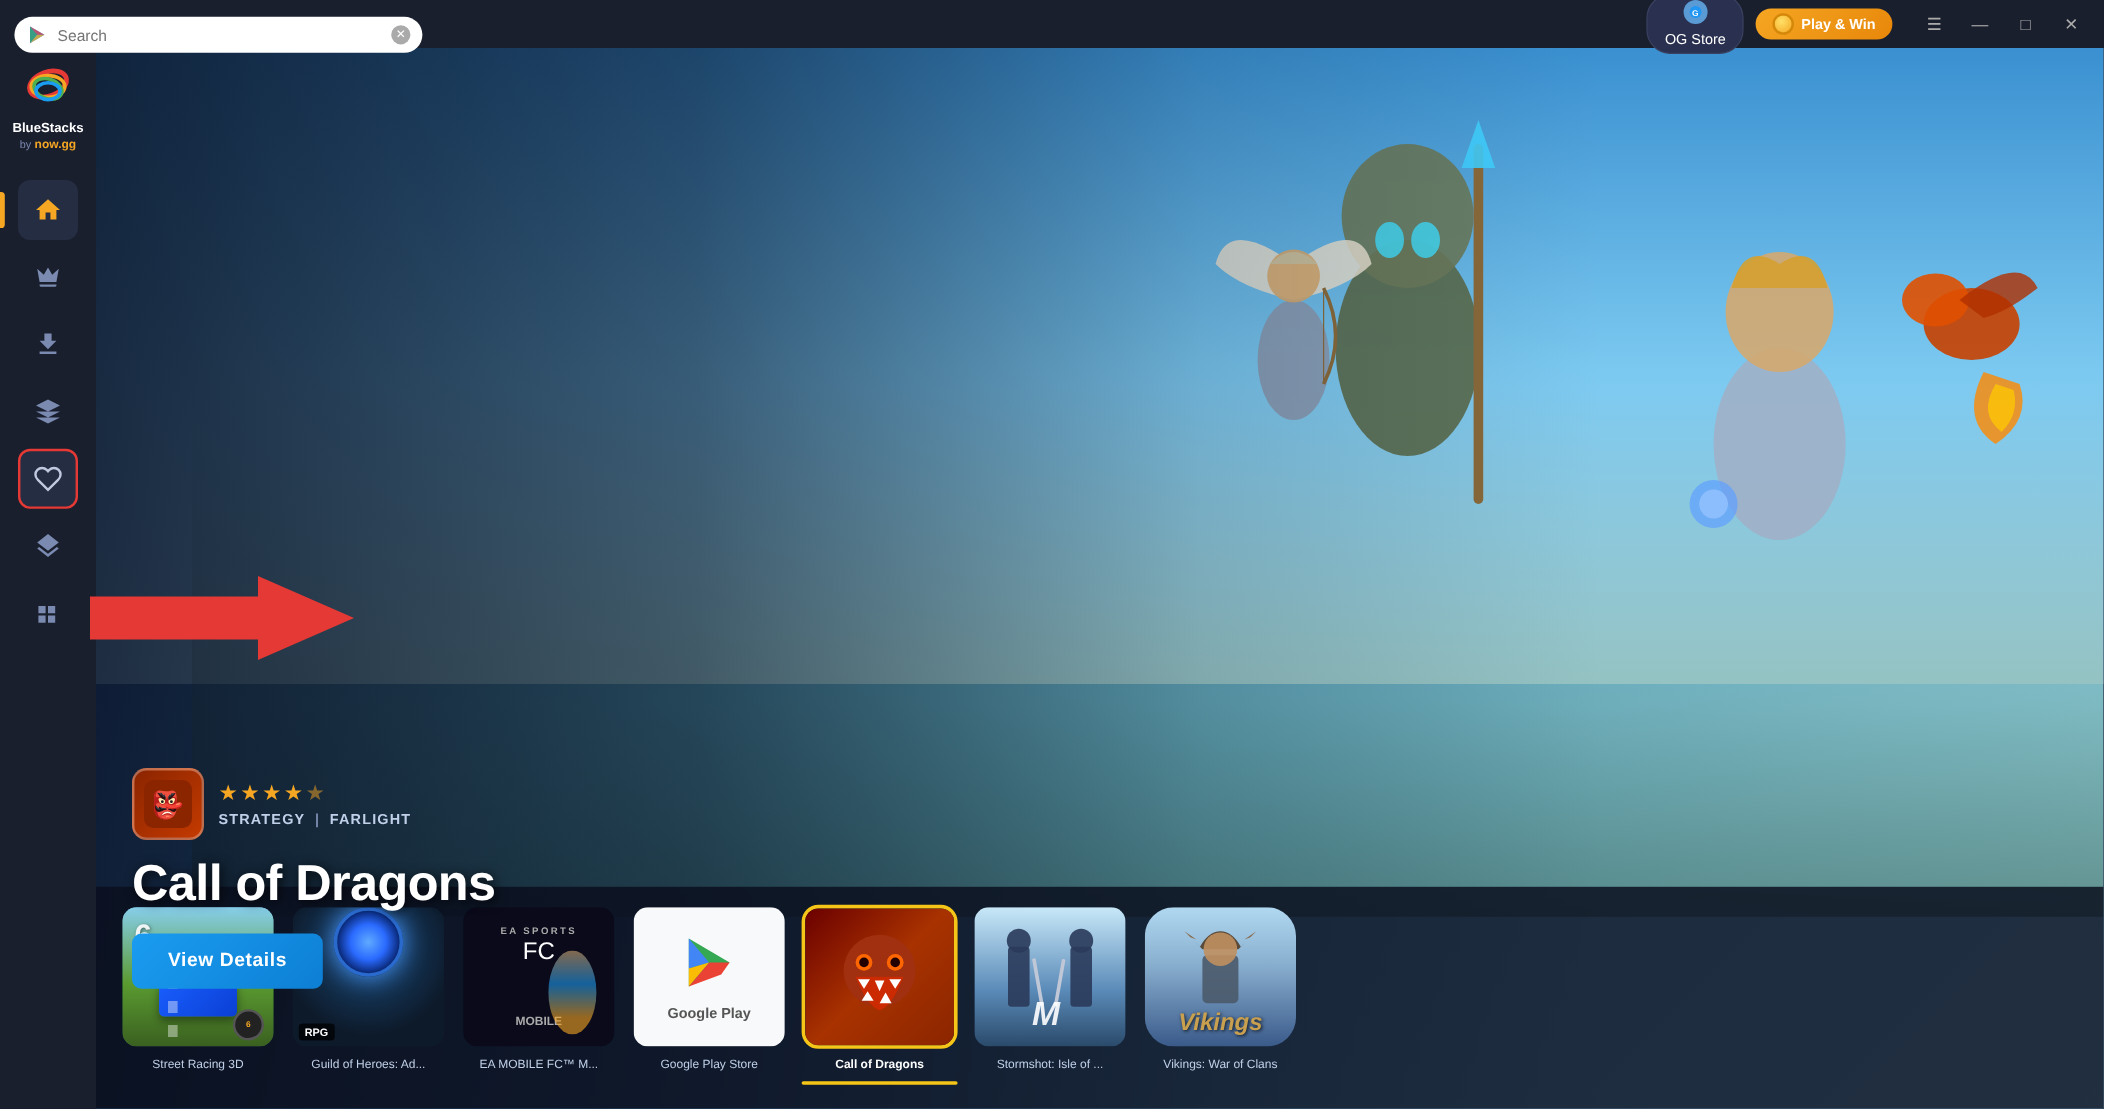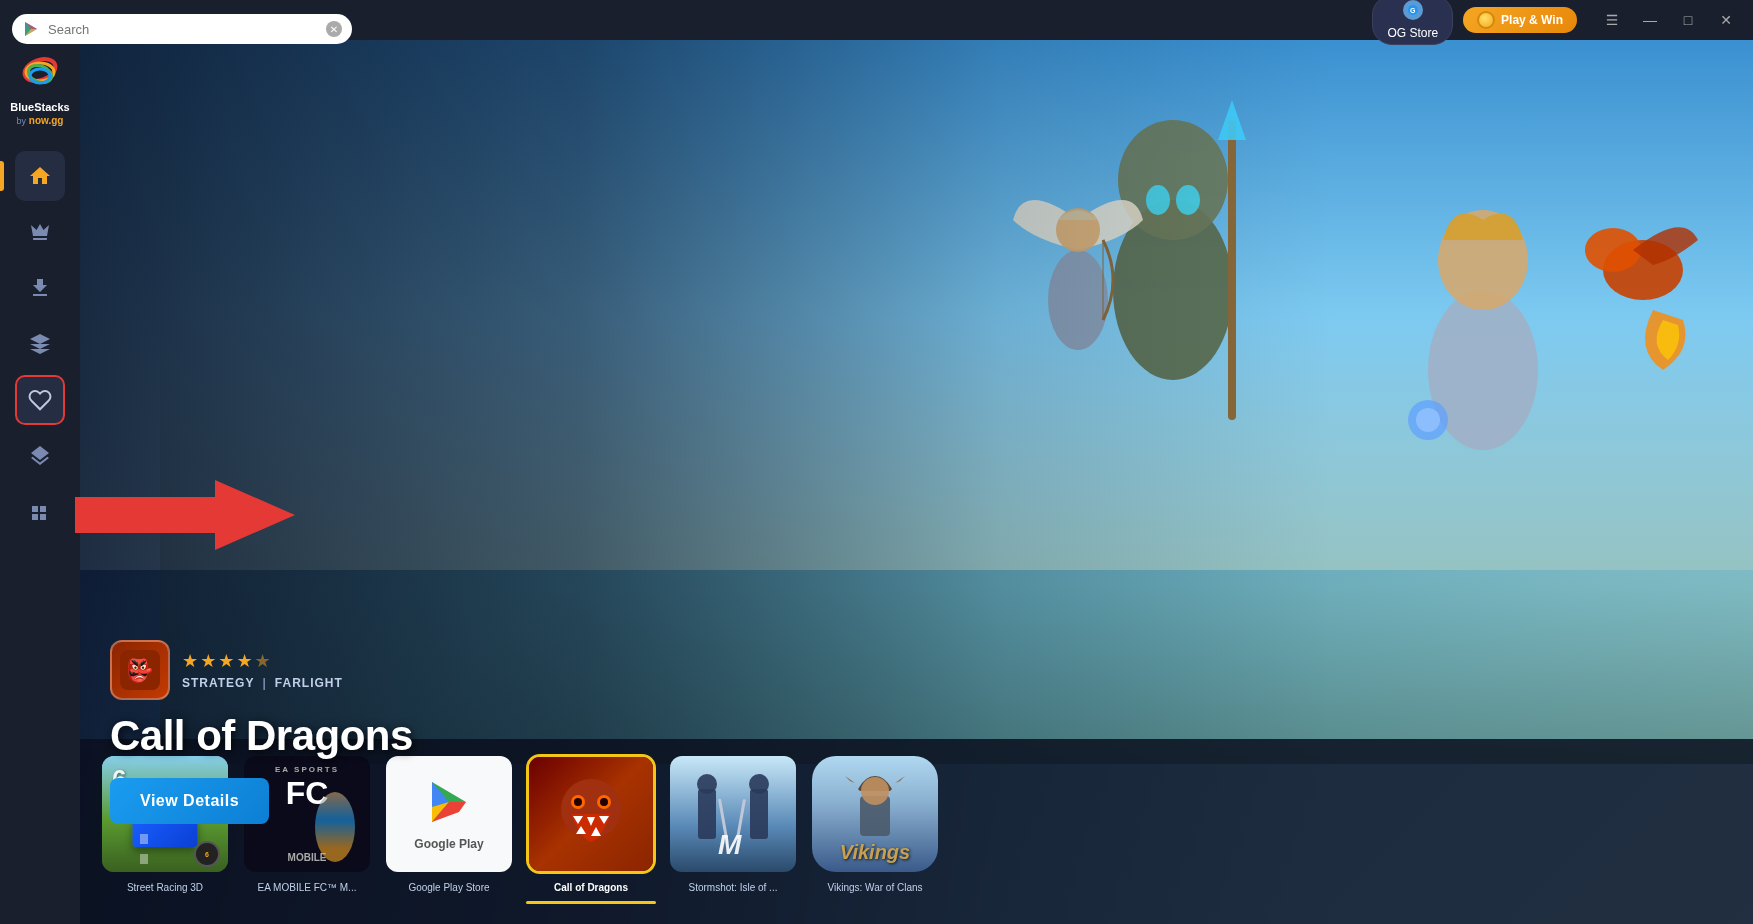--- a/index.html
+++ b/index.html
@@ -682,26 +682,35 @@
               <div style="position:absolute;bottom:25px;left:50%;transform:translateX(-50%);width:65px;height:32px;background:linear-gradient(135deg,#1a5fff,#0a3fd4);border-radius:8px 8px 4px 4px;box-shadow:0 4px 8px rgba(0,0,0,0.4);"></div>
               <div style="position:absolute;bottom:5px;right:8px;width:26px;height:26px;background:#222;border-radius:50%;border:2px solid #555;display:flex;align-items:center;justify-content:center;font-size:7px;color:#f5a623;font-weight:700;">6</div>
 
               <div style="position:absolute;bottom:0;left:30%;width:8px;height:50%;background:repeating-linear-gradient(white 0,white 10px,transparent 10px,transparent 20px);opacity:0.4;"></div>
             </div>
           </div>
         </div>
         <span class="game-card-label">Street Racing 3D</span>
       </div>
 
+      <div class="game-card">
+        <div class="game-card-img">
+          <div class="guild-card game-card-bg" style="position:relative;background:radial-gradient(circle at 50% 30%,#1a4a7a 0%,#0d1a2a 70%);">
+            <div class="guild-eye" style="position:absolute;top:25%;left:50%;transform:translate(-50%,-50%);width:58px;height:58px;background:radial-gradient(circle,#60aaff 0%,#2a6aff 40%,#0a2a7a 70%);border-radius:50%;border:3px solid #2a6acc;box-shadow:0 0 20px #4a9aff;"></div>
+            <div class="rpg-badge">RPG</div>
+          </div>
+        </div>
+        <span class="game-card-label">Guild of Heroes: Ad...</span>
+      </div>
 
       <div class="game-card">
         <div class="game-card-img">
           <div class="ea-logo game-card-bg" style="background:#0a0a1a;flex-direction:column;gap:3px;">
             <span style="font-size:8px;color:#aaa;font-weight:700;letter-spacing:2px;">EA SPORTS</span>
-            <span style="font-size:32px;font-weight:700;color:#fff;line-height:1;">FC</span>
+            <span style="font-size:20px;font-weight:400;color:#fff;line-height:1;">FC</span>
             <span style="font-size:10px;color:#aaa;font-weight:600;margin-top:40px;">MOBILE</span>
 
             <div style="position:absolute;right:10px;bottom:10px;width:50px;height:70px;background:linear-gradient(180deg,#d4a870 0%,#1a9af0 40%,#f5a623 80%);border-radius:5px;opacity:0.6;clip-path:ellipse(20px 35px at 50% 50%);"></div>
           </div>
         </div>
         <span class="game-card-label">EA MOBILE FC™ M...</span>
       </div>
 
       <div class="game-card">
         <div class="game-card-img">

